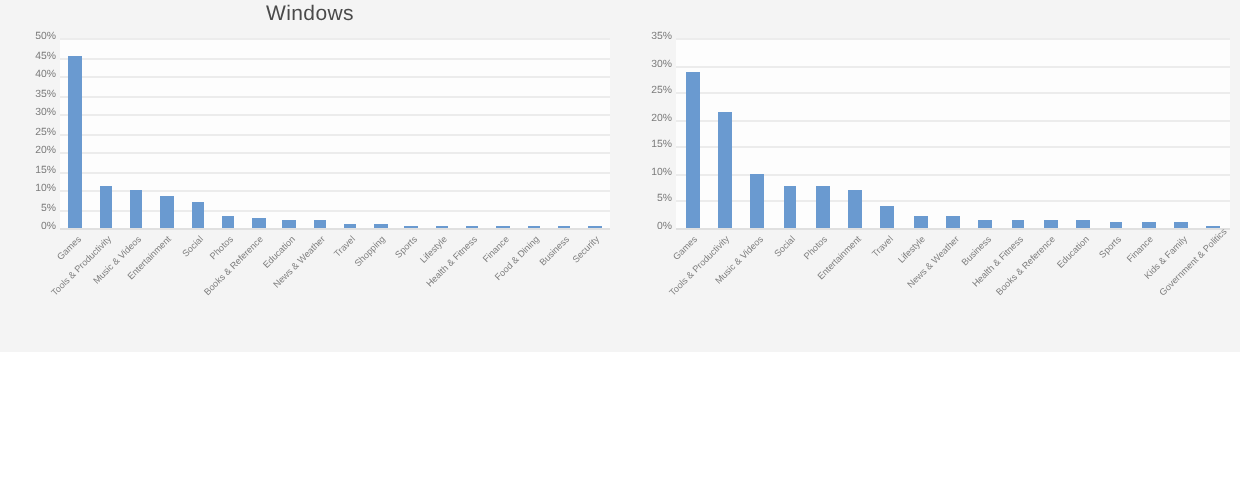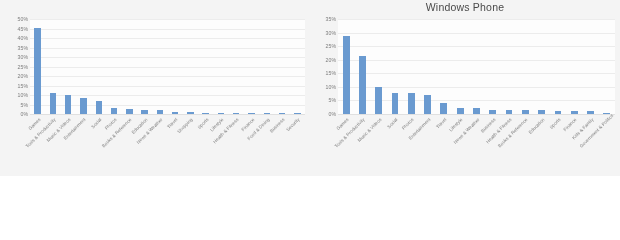--- a/index.html
+++ b/index.html
@@ -110,20 +110,21 @@
     font-family: "Liberation Sans", sans-serif;
     line-height: 5px;
   }
 </style>
 </head>
 <body>
 
 <div class="figure">
 
   <div class="chart-panel">
+    <div class="chart-title">Windows</div>
     <div class="plot-wrap">
       <div class="axis-labels" id="yaxis-0" style="top: 19px; height: 95px; left: 2px;">
           <div class="axis-tick" style="top: 95px;">0%</div>
           <div class="axis-tick" style="top: 85.5px;">5%</div>
           <div class="axis-tick" style="top: 76px;">10%</div>
           <div class="axis-tick" style="top: 66.5px;">15%</div>
           <div class="axis-tick" style="top: 57px;">20%</div>
           <div class="axis-tick" style="top: 47.5px;">25%</div>
           <div class="axis-tick" style="top: 38px;">30%</div>
           <div class="axis-tick" style="top: 28.5px;">35%</div>
@@ -183,21 +184,20 @@
           <div class="cat-label" style="left: 196.25px; top: 117px; width: 40px;">Health &amp; Fitness</div>
           <div class="cat-label" style="left: 211.528px; top: 117px; width: 40px;">Finance</div>
           <div class="cat-label" style="left: 226.806px; top: 117px; width: 40px;">Food &amp; Dining</div>
           <div class="cat-label" style="left: 242.083px; top: 117px; width: 40px;">Business</div>
           <div class="cat-label" style="left: 257.361px; top: 117px; width: 40px;">Security</div>
         </div>
     </div>
   </div>
 
   <div class="chart-panel">
-    <div class="chart-title">Windows Phone</div>
     <div class="plot-wrap">
       <div class="axis-labels" id="yaxis-1" style="top: 19px; height: 95px; left: 0px;">
           <div class="axis-tick" style="top: 95px;">0%</div>
           <div class="axis-tick" style="top: 81.4286px;">5%</div>
           <div class="axis-tick" style="top: 67.8571px;">10%</div>
           <div class="axis-tick" style="top: 54.2857px;">15%</div>
           <div class="axis-tick" style="top: 40.7143px;">20%</div>
           <div class="axis-tick" style="top: 27.1429px;">25%</div>
           <div class="axis-tick" style="top: 13.5714px;">30%</div>
           <div class="axis-tick" style="top: 0px;">35%</div>

